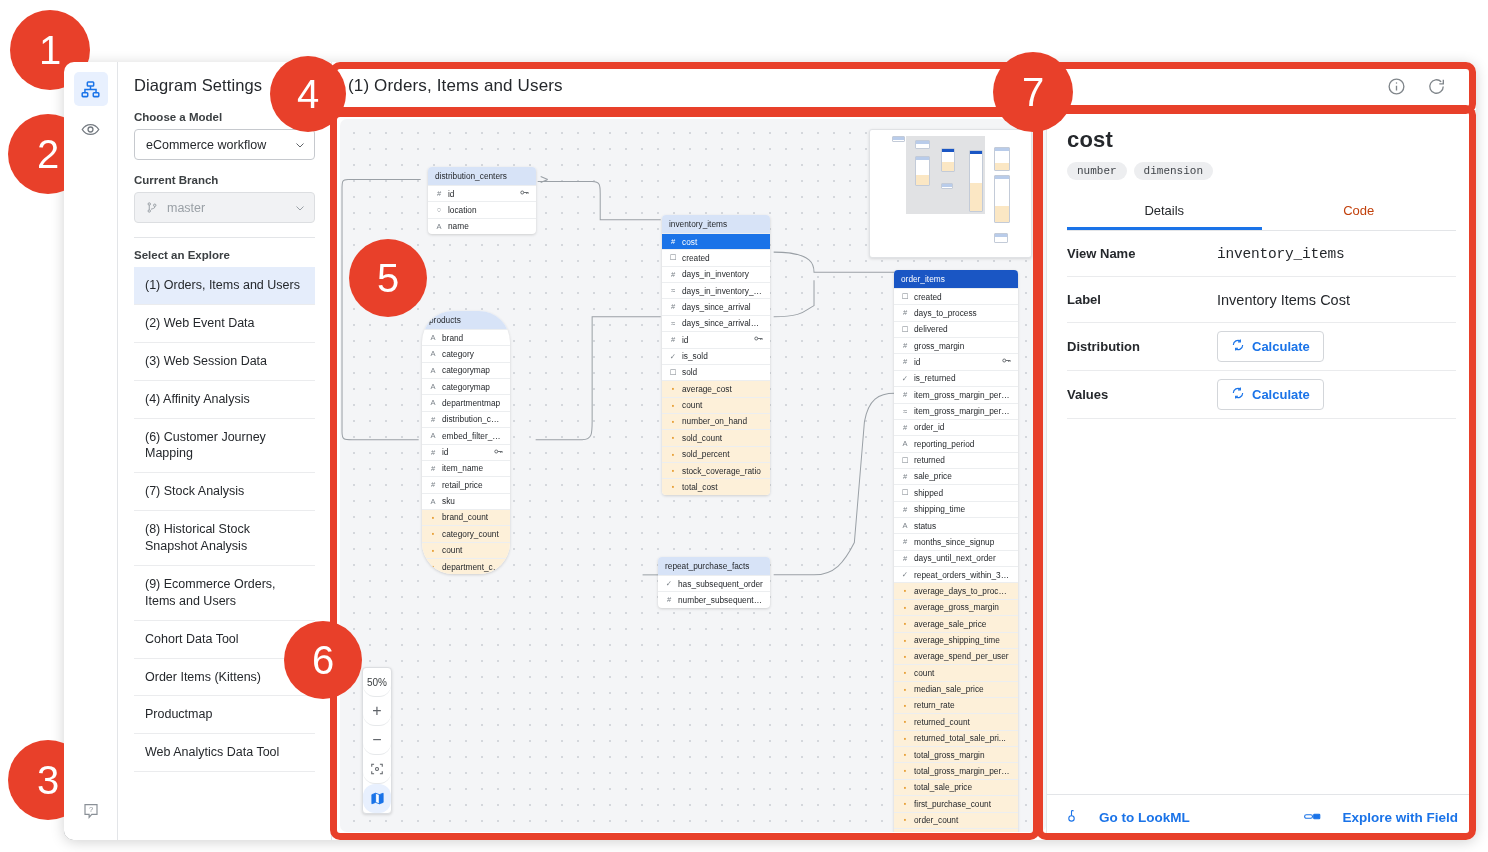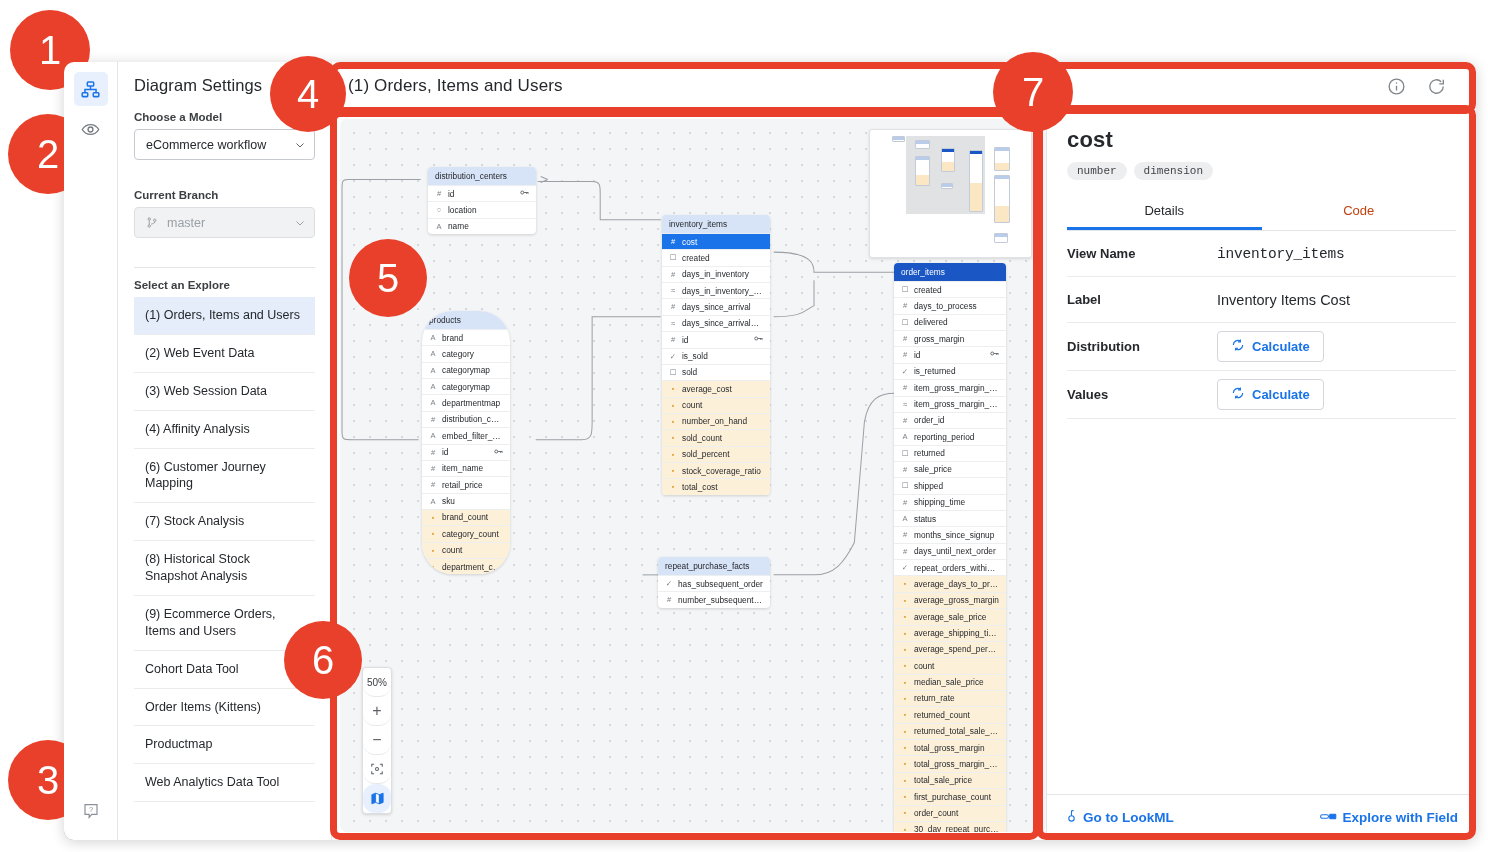--- a/index.html
+++ b/index.html
@@ -45,21 +45,21 @@
   .sidebar {
     width: 214px; flex: 0 0 214px; height: 100%;
     background: #fff; border-right: 1px solid #e3e5e8;
     padding: 14px 16px 0 16px; overflow: hidden;
   }
   .sb-title { font-size: 16.5px; color: #25282c; font-weight: 400; margin-bottom: 16px; letter-spacing: .1px; }
   .sb-label { font-size: 11.5px; font-weight: 700; color: #3c4043; margin-bottom: 6px; }
   .sb-select {
     height: 31px; border: 1px solid #c6c9ce; border-radius: 4px;
     display: flex; align-items: center; padding: 0 8px 0 11px;
-    font-size: 12.5px; color: #25282c; background: #fff; margin-bottom: 29px;
+    font-size: 12.5px; color: #25282c; background: #fff; margin-bottom: 14px;
     cursor: pointer;
   }
   .sb-select.disabled { background: #f1f2f4; border-color: #dcdee1; color: #9aa0a6; }
   .sb-select .val { flex: 1 1 auto; overflow: hidden; white-space: nowrap; text-overflow: ellipsis; }
   .branch-icon { margin-right: 9px; display: flex; align-items: center; }
   .sb-divider { height: 1px; background: #e3e5e8; margin: 2px 0 11px 0; }
   .explore-list { border-top: 0; }
   .explore-item {
     font-size: 12.5px; color: #25282c; line-height: 1.35;
     padding: 10px 10px 10px 11px; border-bottom: 1px solid #ebecee;
@@ -173,21 +173,21 @@
     display: inline-flex; align-items: center; gap: 7px;
     border: 1px solid #d3d6da; border-radius: 4px; background: #fff;
     padding: 6px 13px; color: #1a73e8; font-size: 13px; font-weight: 700; cursor: pointer;
   }
   .dt-spacer { flex: 1 1 auto; }
   .dt-foot {
     height: 46px; flex: 0 0 46px; border-top: 1px solid #e3e5e8;
     display: flex; align-items: center; justify-content: space-between;
     padding: 0 18px;
   }
-  .foot-link { display: flex; align-items: center; gap: 5px; color: #1a73e8; font-size: 13.5px; font-weight: 700; cursor: pointer; }
+  .foot-link { display: flex; align-items: center; gap: 21px; color: #1a73e8; font-size: 13.5px; font-weight: 700; cursor: pointer; }
 
   
   .hl { position: absolute; border: 7px solid #e8402a; border-radius: 10px; pointer-events: none; }
   .badge {
     position: absolute; border-radius: 50%; background: #e8402a; color: #fff;
     display: flex; align-items: center; justify-content: center;
     font-size: 40px; font-weight: 400; font-family: "Liberation Sans", sans-serif;
   }
 </style>
 </head>
@@ -462,21 +462,21 @@
                   </div>
                   <div class="fld measure">
                     <span class="ft">▪</span>
                     <span class="fname">stock_coverage_ratio</span>
                   </div>
                   <div class="fld measure">
                     <span class="ft">▪</span>
                     <span class="fname">total_cost</span>
                   </div>
                 </div>
-                <div class="tbl" style="left: 554px; top: 144px; width: 112px;">
+                <div class="tbl" style="left: 554px; top: 151px; width: 124px;">
                   <div class="tbl-head sel">order_items</div>
                   <div class="fld">
                     <span class="ft">☐</span>
                     <span class="fname">created</span>
                   </div>
                   <div class="fld">
                     <span class="ft">#</span>
                     <span class="fname">days_to_process</span>
                   </div>
                   <div class="fld">

